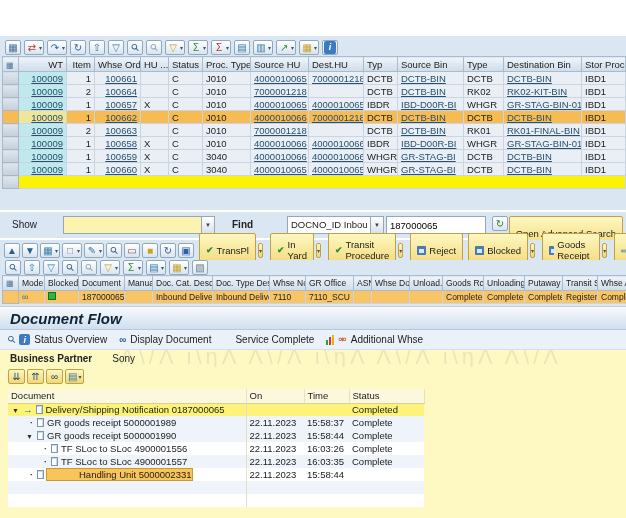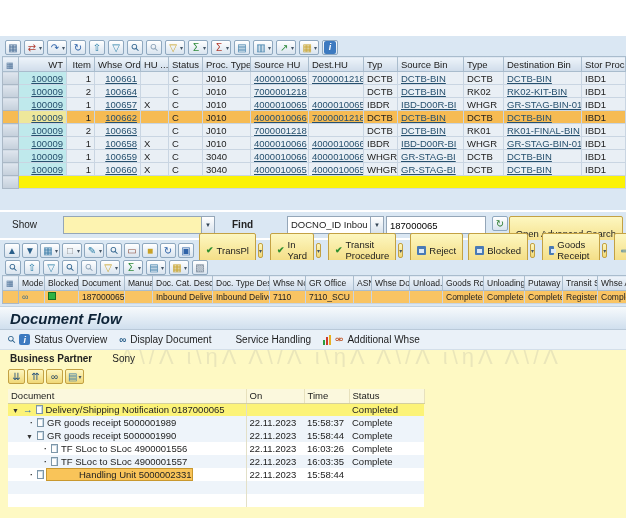--- a/index.html
+++ b/index.html
@@ -529,21 +529,21 @@
 
   <div class="sec" id="docflow">
     <div class="df-title">Document Flow</div>
 
     <div class="df-toolbar">
       <span class="fico rot">⚲</span>
       <span class="fico info-badge">i</span>
       <span class="df-lbl">Status Overview</span>
       <span class="fico" style="font-weight:bold;">∞</span>
       <span class="df-lbl">Display Document</span>
-      <span class="df-lbl" style="margin-left:14px;">Service Handling</span>
+      <span class="df-lbl" style="margin-left:14px;">Service Complete</span>
       <span class="chart-ico">
           <i></i>
           <i></i>
           <i></i>
         </span>
       <span class="fico" style="color:#c05020;">⚮</span>
       <span class="df-lbl">Additional Whse</span>
     </div>
 
     <div class="bp-row">

